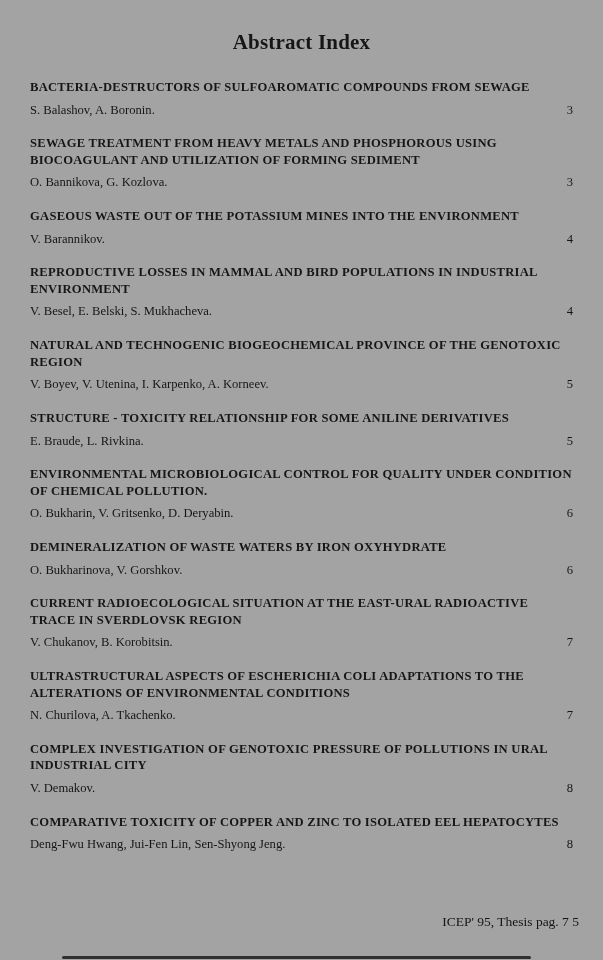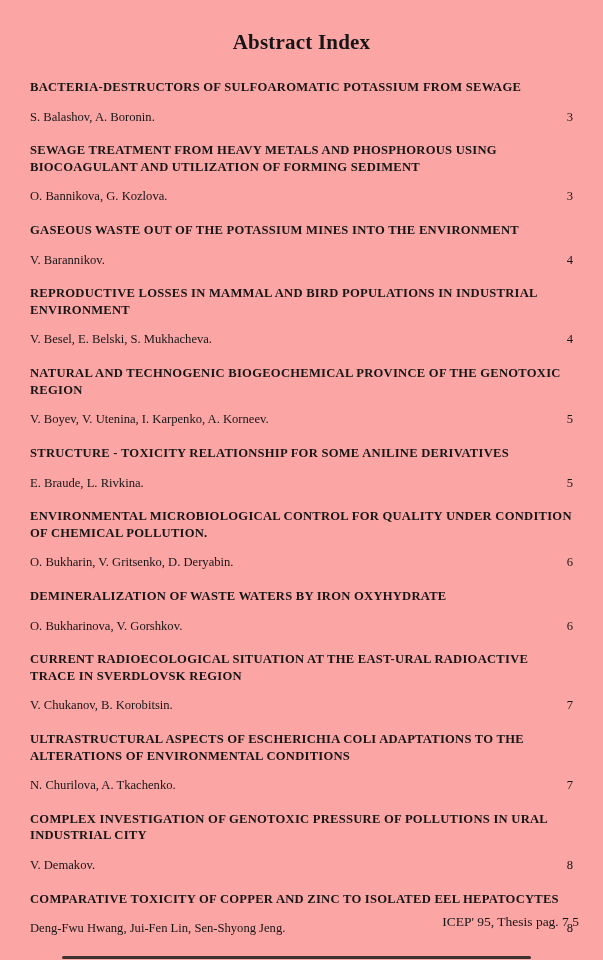--- a/index.html
+++ b/index.html
@@ -5,21 +5,21 @@
   html, body {
     margin: 0;
     padding: 0;
     background: #e9e9e9;
   }
   .page {
     position: relative;
     width: 603px;
     height: 960px;
     margin: 0 auto;
-    background: #fca5a5;
+    background: #a3a3a3;
     box-sizing: border-box;
     padding: 26px 30px 0 30px;
     font-family: "Liberation Serif", "DejaVu Serif", serif;
     color: #161616;
     overflow: hidden;
   }
   .doc-title {
     text-align: center;
     font-size: 21px;
     font-weight: bold;
@@ -37,21 +37,21 @@
     font-size: 12.6px;
     line-height: 1.32;
     letter-spacing: 0.25px;
   }
   .entry-meta {
     display: flex;
     justify-content: space-between;
     align-items: flex-end;
     font-size: 12.6px;
     line-height: 1.32;
-    margin-top: 13px;
+    margin-top: 6px;
   }
   .authors {
     flex: 1 1 auto;
     padding-right: 14px;
   }
   .page-num {
     flex: 0 0 auto;
     text-align: right;
   }
   .footer {
@@ -72,21 +72,21 @@
   }
 </style>
 </head>
 <body>
 
 <div class="page">
   <h1 class="doc-title">Abstract Index</h1>
 
   <div class="entries" id="entries">
   <div class="entry">
-    <div class="entry-title">BACTERIA-DESTRUCTORS OF SULFOAROMATIC POTASSIUM FROM SEWAGE</div>
+    <div class="entry-title">BACTERIA-DESTRUCTORS OF SULFOAROMATIC COMPOUNDS FROM SEWAGE</div>
     <div class="entry-meta">
       <span class="authors">S. Balashov, A. Boronin.</span>
       <span class="page-num">3</span>
     </div>
   </div>
 
   <div class="entry">
     <div class="entry-title">SEWAGE TREATMENT FROM HEAVY METALS AND PHOSPHOROUS USING BIOCOAGULANT AND UTILIZATION OF FORMING SEDIMENT</div>
     <div class="entry-meta">
       <span class="authors">O. Bannikova, G. Kozlova.</span>

